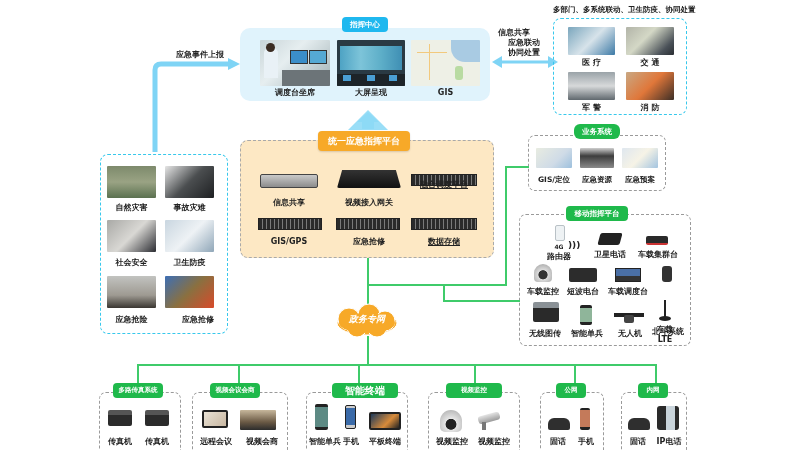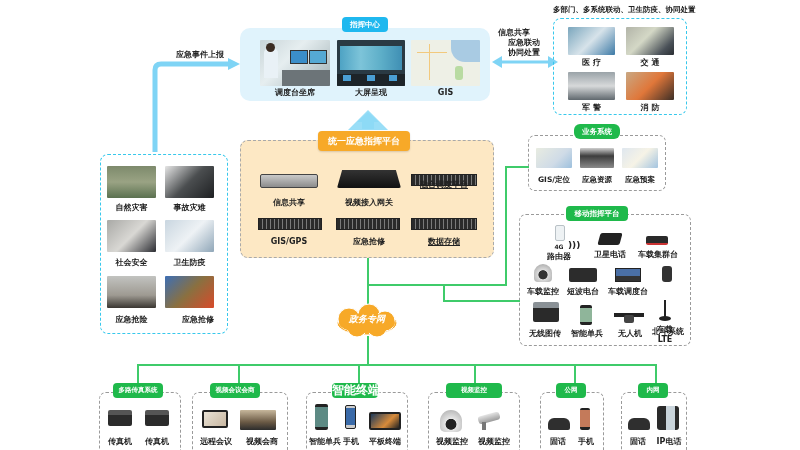--- a/index.html
+++ b/index.html
@@ -201,21 +201,21 @@
 <div class="lbl abs" style="left:141px;top:437px;width:32px;">传真机</div>
 
 <div class="dash-gray" style="left:192px;top:392px;width:96px;height:64px;"></div>
 <div class="pill green" style="left:210px;top:383px;width:50px;font-size:6.5px;">视频会议会商</div>
 <div class="dev" style="left:202px;top:410px;width:26px;height:18px;background:linear-gradient(135deg,#e9e2d5,#c8b7a1);border:2px solid #222;border-radius:2px;"></div>
 <div class="dev" style="left:240px;top:410px;width:36px;height:20px;background:linear-gradient(180deg,#c7b79c,#6b5a45 60%,#2c2c2c);border-radius:1px;"></div>
 <div class="lbl abs" style="left:197px;top:437px;width:38px;">远程会议</div>
 <div class="lbl abs" style="left:238px;top:437px;width:40px;text-align:right;">视频会商</div>
 
 <div class="dash-gray" style="left:306px;top:392px;width:102px;height:64px;"></div>
-<div class="pill green" style="left:332px;top:383px;width:46px;font-size:12px;">智能终端</div>
+<div class="pill green" style="left:332px;top:383px;width:66px;font-size:10px;">智能终端</div>
 <div class="dev" style="left:315px;top:404px;width:13px;height:26px;background:linear-gradient(180deg,#222 0 10%,#5d8a84 10% 90%,#222 90%);border-radius:2px;"></div>
 <div class="dev" style="left:345px;top:405px;width:11px;height:24px;background:linear-gradient(180deg,#ccc 0 10%,#3a6aa8 10% 88%,#ccc 88%);border:1px solid #222;border-radius:2px;"></div>
 <div class="dev" style="left:369px;top:412px;width:32px;height:18px;background:linear-gradient(135deg,#1e3a5a,#d88b3a 60%,#222);border:2px solid #222;border-radius:2px;"></div>
 <div class="lbl abs" style="left:308px;top:437px;width:34px;">智能单兵</div>
 <div class="lbl abs" style="left:340px;top:437px;width:22px;">手机</div>
 <div class="lbl abs" style="left:366px;top:437px;width:38px;">平板终端</div>
 
 <div class="dash-gray" style="left:428px;top:392px;width:92px;height:64px;"></div>
 <div class="pill green" style="left:446px;top:383px;width:56px;font-size:6.5px;">视频监控</div>
 <div class="dev" style="left:440px;top:410px;width:22px;height:22px;background:radial-gradient(circle at 50% 65%,#222 28%,#e6e6e6 32%,#a6a6a6 100%);border-radius:50% 50% 5px 5px;"></div>

